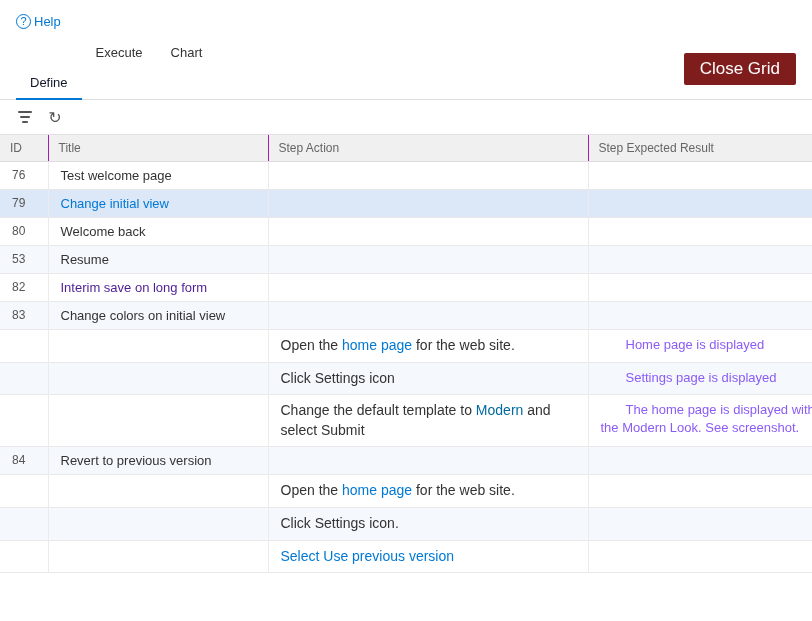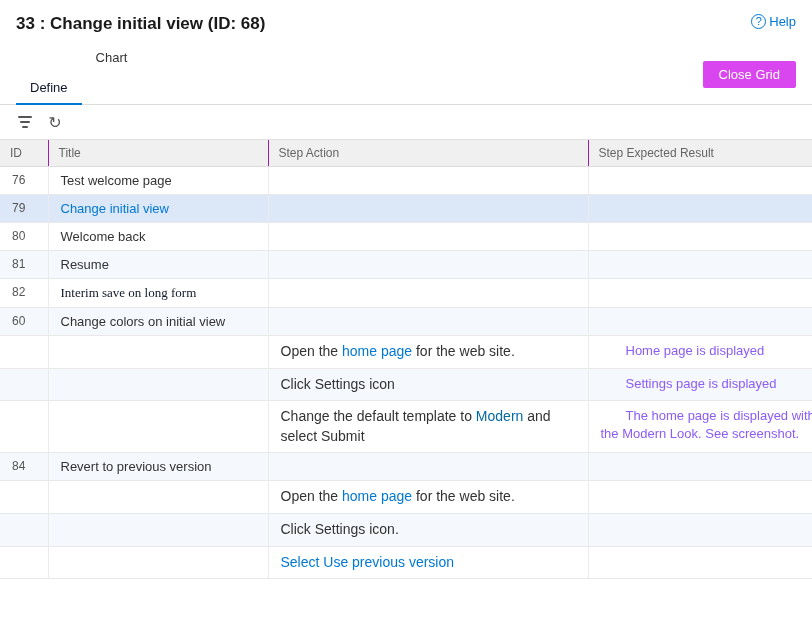--- a/index.html
+++ b/index.html
@@ -46,27 +46,27 @@
       border-bottom: 2px solid transparent;
       margin-bottom: -1px;
     }
     .tab.active {
       color: #0f172a;
       border-bottom: 2px solid #0078d4;
       font-weight: 400;
       margin-top: 30px;
     }
     .close-grid-btn {
-      background: #d946ef;
+      background: #7f1d1d;
       color: #fff;
       border: none;
       padding: 6px 16px;
       border-radius: 2px;
       cursor: pointer;
-      font-size: 13px;
+      font-size: 17px;
       font-weight: 500;
     }
 
     .toolbar {
       display: flex;
       align-items: center;
       gap: 8px;
       padding: 6px 14px;
       border-bottom: 1px solid #e0e0e0;
     }
@@ -118,42 +118,42 @@
       padding: 6px 12px;
       vertical-align: top;
       font-size: 13px;
       border-right: 1px solid #ebebeb;
     }
     tbody td:last-child { border-right: none; }
 
     .cell-id { color: #555; font-size: 12px; }
     .cell-title { color: #333; }
     .cell-title.link { color: #0078d4; cursor: pointer; }
-    .cell-title.link-orange { color: #0f172a; cursor: pointer; font-family: Liberation Serif, serif; }
+    .cell-title.link-orange { color: #4c1d95; cursor: pointer; }
 
     .text-blue { color: #0078d4; }
     .text-orange { color: #0369a1; }
 
     .action-text { color: #333; font-size: 14px; line-height: 1.4; }
     .expected-text { color: #8b5cf6; font-size: 13px; line-height: 1.4; margin-left: 25px; }
   </style>
 </head>
 <body>
 
 <div class="header">
-  <span class="header-title">33 : Change initial view (ID: 68)</span>
   <a class="help-link">
     <span style="display:inline-block;width:15px;height:15px;border-radius:50%;border:1.5px solid #0078d4;text-align:center;line-height:13px;font-size:11px;color:#0078d4;">?</span>
     <span>Help</span>
   </a>
 </div>
 
 <div class="tabs-row">
   <div class="tabs">
     <div class="tab active">Define</div>
+    <div class="tab">Execute</div>
     <div class="tab">Chart</div>
   </div>
   <button class="close-grid-btn">Close Grid</button>
 </div>
 
 <div class="toolbar">
   <span class="toolbar-icon" title="Filter">
     <svg width="18" height="18" viewBox="0 0 18 18" fill="none">
       <rect x="2" y="3" width="14" height="2" rx="1" fill="#555"></rect>
       <rect x="4" y="8" width="10" height="2" rx="1" fill="#555"></rect>
@@ -186,33 +186,33 @@
           <td class="action-text"></td>
           <td></td>
         </tr>
         <tr style="background: rgb(255, 255, 255);">
           <td class="cell-id">80</td>
           <td class="cell-title">Welcome back</td>
           <td class="action-text"></td>
           <td></td>
         </tr>
         <tr style="background: rgb(245, 248, 252);">
-          <td class="cell-id">81</td>
+          <td class="cell-id">53</td>
           <td class="cell-title">Resume</td>
           <td class="action-text"></td>
           <td></td>
         </tr>
         <tr style="background: rgb(255, 255, 255);">
           <td class="cell-id">82</td>
           <td class="cell-title link-orange">Interim save on long form</td>
           <td class="action-text"></td>
           <td></td>
         </tr>
         <tr style="background: rgb(245, 248, 252);">
-          <td class="cell-id">60</td>
+          <td class="cell-id">83</td>
           <td class="cell-title">Change colors on initial view</td>
           <td class="action-text"></td>
           <td></td>
         </tr>
         <tr style="background: rgb(255, 255, 255);">
           <td class="cell-id"></td>
           <td class="cell-title"></td>
           <td class="action-text"><span>Open the </span><span class="text-blue">home page</span><span> for the web site.</span></td>
           <td><span class="expected-text">Home page is displayed</span></td>
         </tr>

